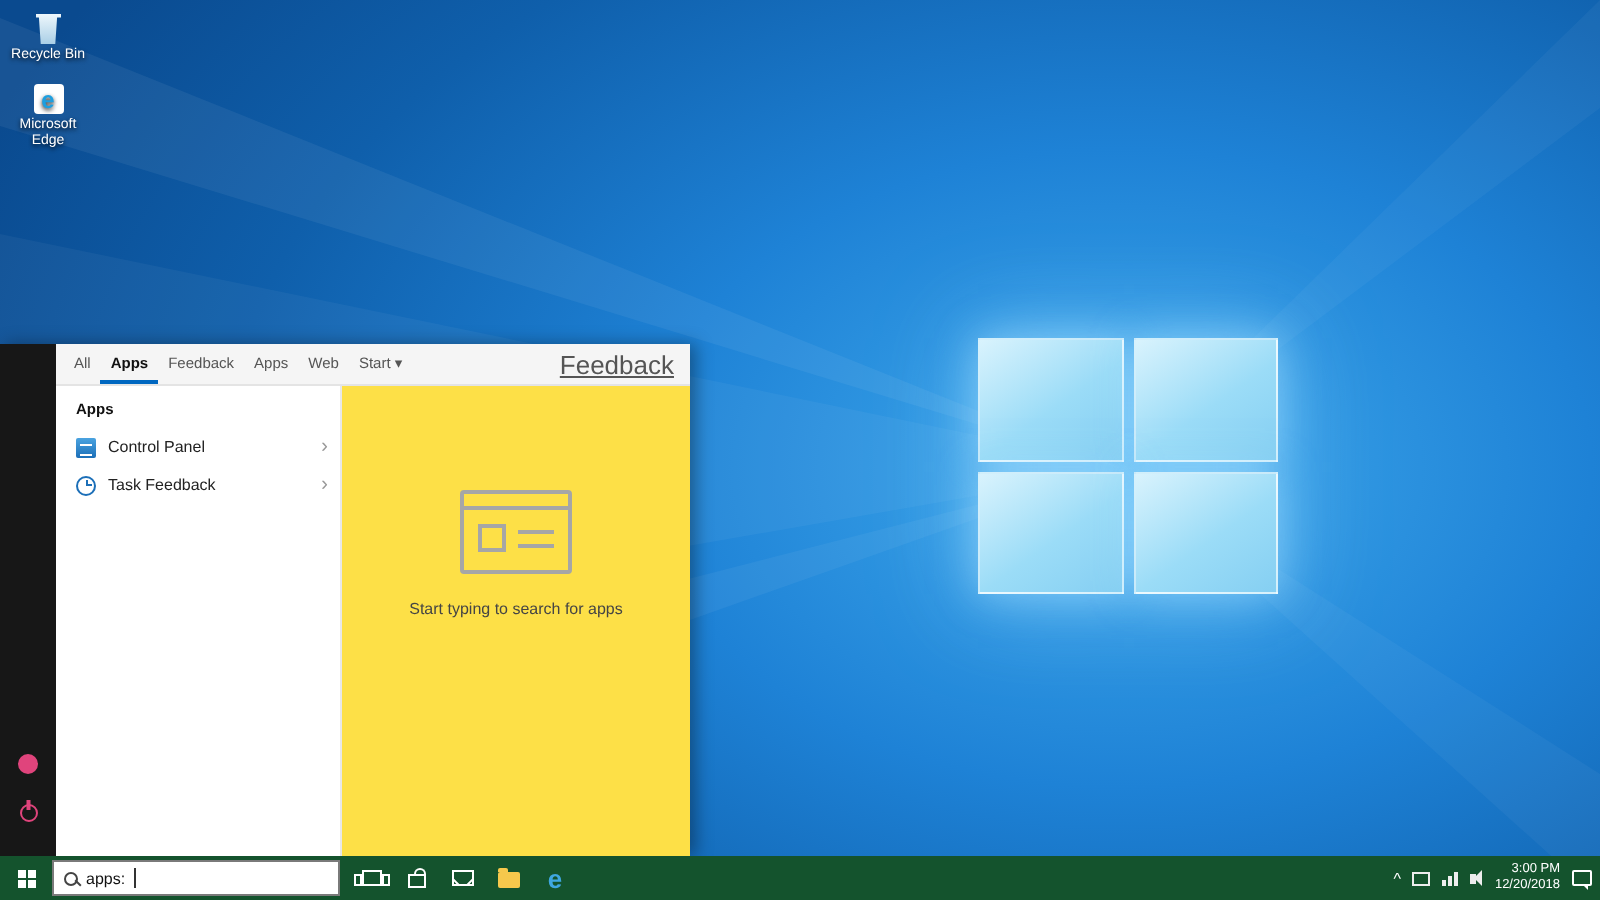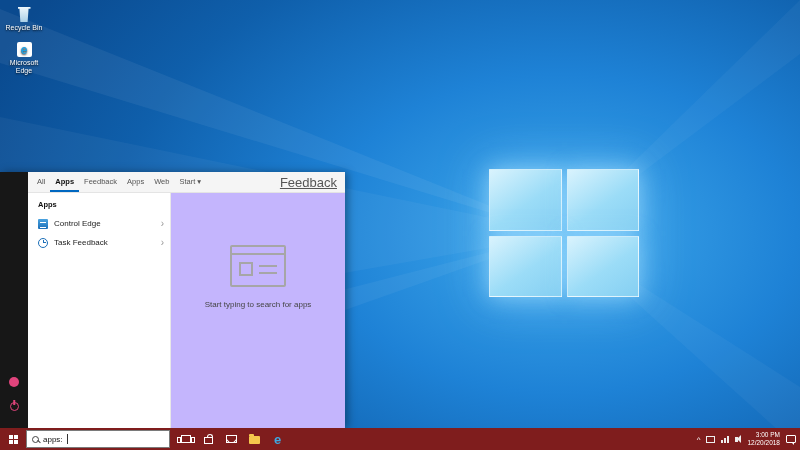--- a/index.html
+++ b/index.html
@@ -61,31 +61,31 @@
   .result-row .label { flex:1; font-size:8px; color:#222; }
   .result-row .chev { color:#999; font-size:10px; line-height:1; }
   .cp-icon { width:10px; height:10px; border-radius:1px; background:linear-gradient(#4aa3e0,#1c6fb8); position:relative; }
   .cp-icon::before { content:""; position:absolute; left:2px; right:2px; top:3px; height:4px;
     border-top:1px solid #fff; border-bottom:1px solid #fff; }
   .ts-icon { width:10px; height:10px; border-radius:50%; border:1.5px solid #1c6fb8; background:#fff; position:relative; }
   .ts-icon::before { content:""; position:absolute; left:50%; top:1px; width:1px; height:3px; background:#1c6fb8; }
   .ts-icon::after { content:""; position:absolute; left:50%; top:3px; width:3px; height:1px; background:#1c6fb8; }
 
   .preview-panel { position:absolute; left:170px; top:21px; width:175px; height:235px;
-    background:#c4b5fd; border-left:1px solid #e8e8e8; text-align:center; }
+    background:#fde047; border-left:1px solid #e8e8e8; text-align:center; }
   .empty-glyph { width:56px; height:42px; border:2px solid #a6a6a6; border-radius:2px;
     margin:52px auto 0; position:relative; }
   .empty-glyph .bar { position:absolute; left:0; right:0; top:0; height:8px; border-bottom:2px solid #a6a6a6; }
   .empty-glyph .sq { position:absolute; left:7px; top:15px; width:14px; height:14px; border:2px solid #a6a6a6; }
   .empty-glyph .ln1, .empty-glyph .ln2 { position:absolute; left:27px; height:2px; width:18px; background:#a6a6a6; }
   .empty-glyph .ln1 { top:18px; } .empty-glyph .ln2 { top:25px; }
   .empty-text { margin-top:13px; font-size:8px; color:#454545; }
 
   
-  .taskbar { position:absolute; left:0; top:428px; width:800px; height:22px; background:#7f1d1d;
+  .taskbar { position:absolute; left:0; top:428px; width:800px; height:22px; background:#14532d;
     display:flex; align-items:center; color:#fff; }
   .start-btn { width:26px; height:22px; display:flex; align-items:center; justify-content:center; }
   .start-logo { display:grid; grid-template-columns:4px 4px; grid-template-rows:4px 4px; gap:1px; }
   .start-logo i { background:#fff; }
   .tb-search { width:144px; height:18px; background:#fff; border:1px solid #7a7a7a;
     display:flex; align-items:center; padding:0 5px; gap:4px; color:#111; }
   .mag { width:7px; height:7px; border:1px solid #444; border-radius:50%; position:relative; flex:none; }
   .mag::after { content:""; position:absolute; width:4px; height:1px; background:#444;
     right:-3px; bottom:0; transform:rotate(45deg); }
   .tb-search .val { font-size:8px; }
@@ -166,21 +166,21 @@
     <div class="tab">Apps</div>
     <div class="tab">Web</div>
     <div class="tab">Start ▾</div>
     <div class="feedback">Feedback</div>
   </div>
 
   <div class="list-panel">
     <div class="section-header">Apps</div>
     <div class="result-row">
       <div class="cp-icon"></div>
-      <span class="label">Control Edge</span>
+      <span class="label">Control Panel</span>
       <span class="chev">›</span>
     </div>
     <div class="result-row">
       <div class="ts-icon"></div>
       <span class="label">Task Feedback</span>
       <span class="chev">›</span>
     </div>
   </div>
 
   <div class="preview-panel">

